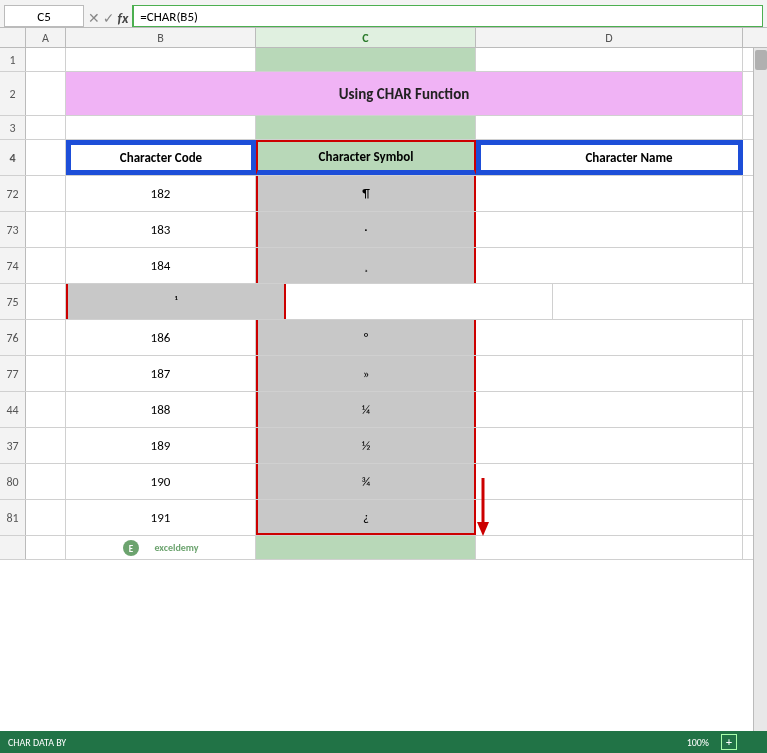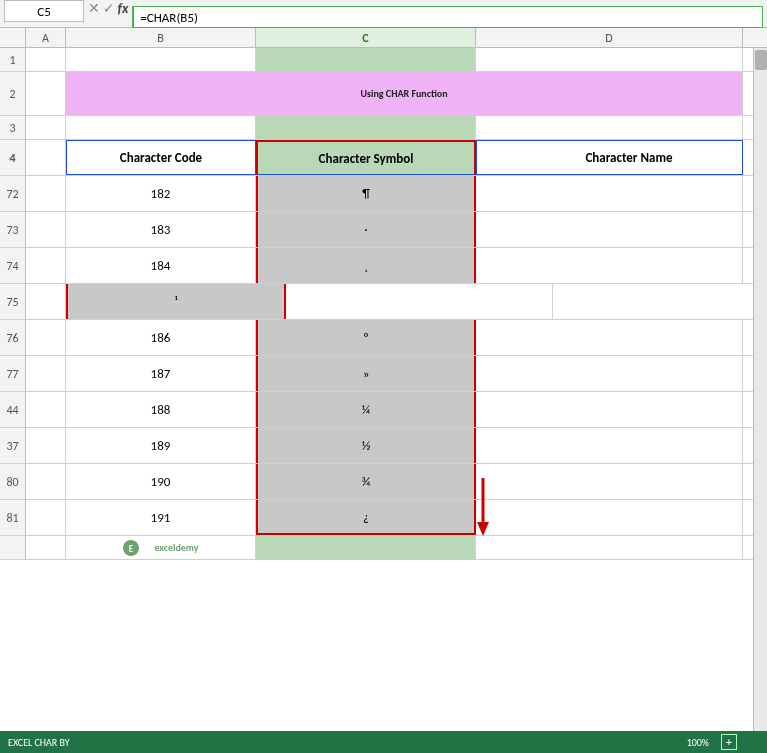--- a/index.html
+++ b/index.html
@@ -8,21 +8,21 @@
       font-size: 13px;
       background: #fff;
       width: 767px;
       height: 753px;
       overflow: hidden;
     }
 
     
     .formula-bar {
       display: flex;
-      align-items: flex-start;
+      align-items: flex-end;
       height: 28px;
       background: #f3f3f3;
       border-bottom: 1px solid #bbb;
       padding: 0 4px;
       gap: 4px;
     }
     .cell-ref-box {
       width: 80px;
       height: 22px;
       border: 1px solid #bbb;
@@ -143,30 +143,30 @@
     }
     .cell-a {
       width: 40px;
       min-width: 40px;
     }
 
     
     .title-cell {
       background: #f0b3f5;
       font-weight: bold;
-      font-size: 10px;
+      font-size: 15px;
       color: #222;
     }
 
     
     .header-cell {
       background: #fff;
       font-weight: bold;
       font-size: 13px;
-      border: 1px solid #1d4ed8;
+      border: 5px solid #1d4ed8;
     }
 
     
     .data-cell-b {
       text-align: center;
     }
     .data-cell-c {
       background: #c8c8c8;
       text-align: center;
     }
@@ -422,21 +422,21 @@
 
       <div style="position:absolute; right:0; top:0; bottom:0; width:14px; background:#e8e8e8; border-left:1px solid #bbb; display:flex; flex-direction:column; align-items:center;">
         <div style="width:12px; height:20px; background:#b0b0b0; border-radius:2px; margin-top:2px;"></div>
       </div>
 
     </div>
 
   </div>
 
   <div style="position:absolute; bottom:0; left:0; right:0; height:22px; background:#217346; display:flex; align-items:center; padding:0 8px; gap:6px;">
-    <span style="font-size:10px; color:#fff;">EXCEL CHAR BY</span>
+    <span style="font-size:10px; color:#fff;">CHAR DATA BY</span>
 
     <div style="position:absolute; left:100px; display:flex; gap:2px;">
     </div>
 
     <div style="position:absolute; right:30px; display:flex; align-items:center; gap:12px;">
       <span style="font-size:10px; color:#fff;">100%</span>
       <div style="width:16px; height:16px; border:1px solid #aaffaa; display:flex; align-items:center; justify-content:center; cursor:pointer;">
         <span style="color:#fff; font-size:12px; line-height:1;">+</span>
       </div>
     </div>

